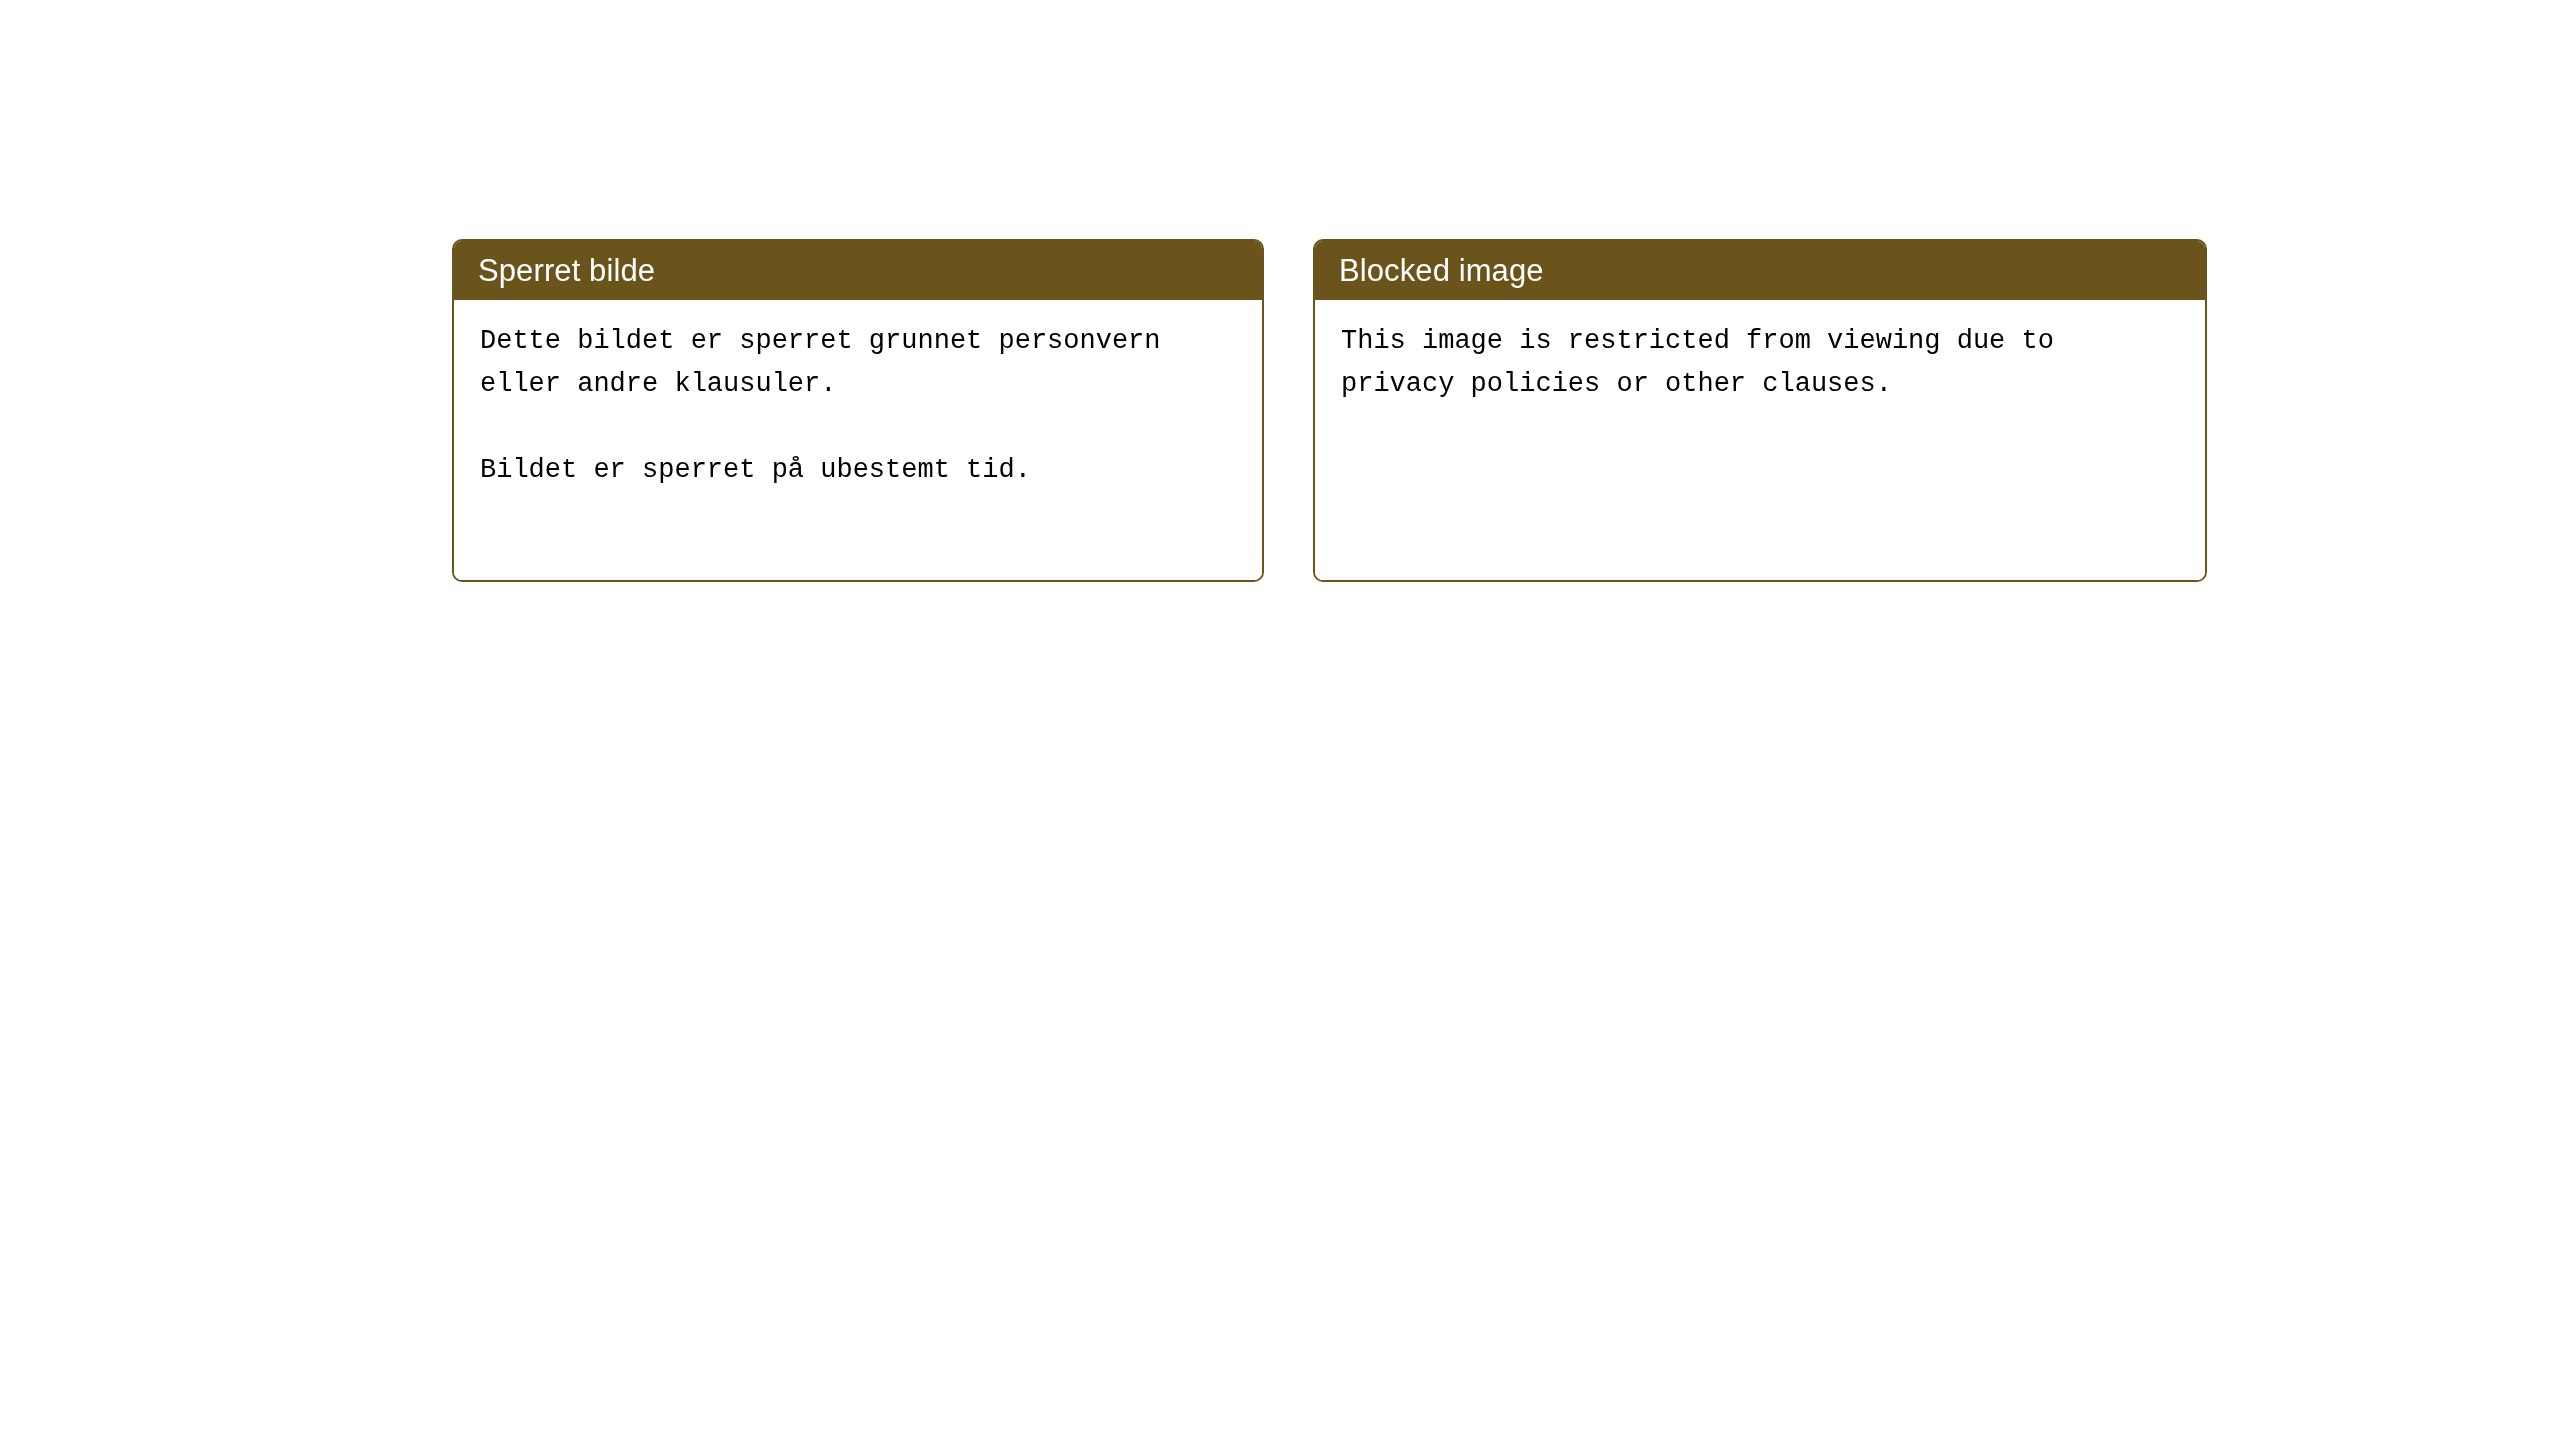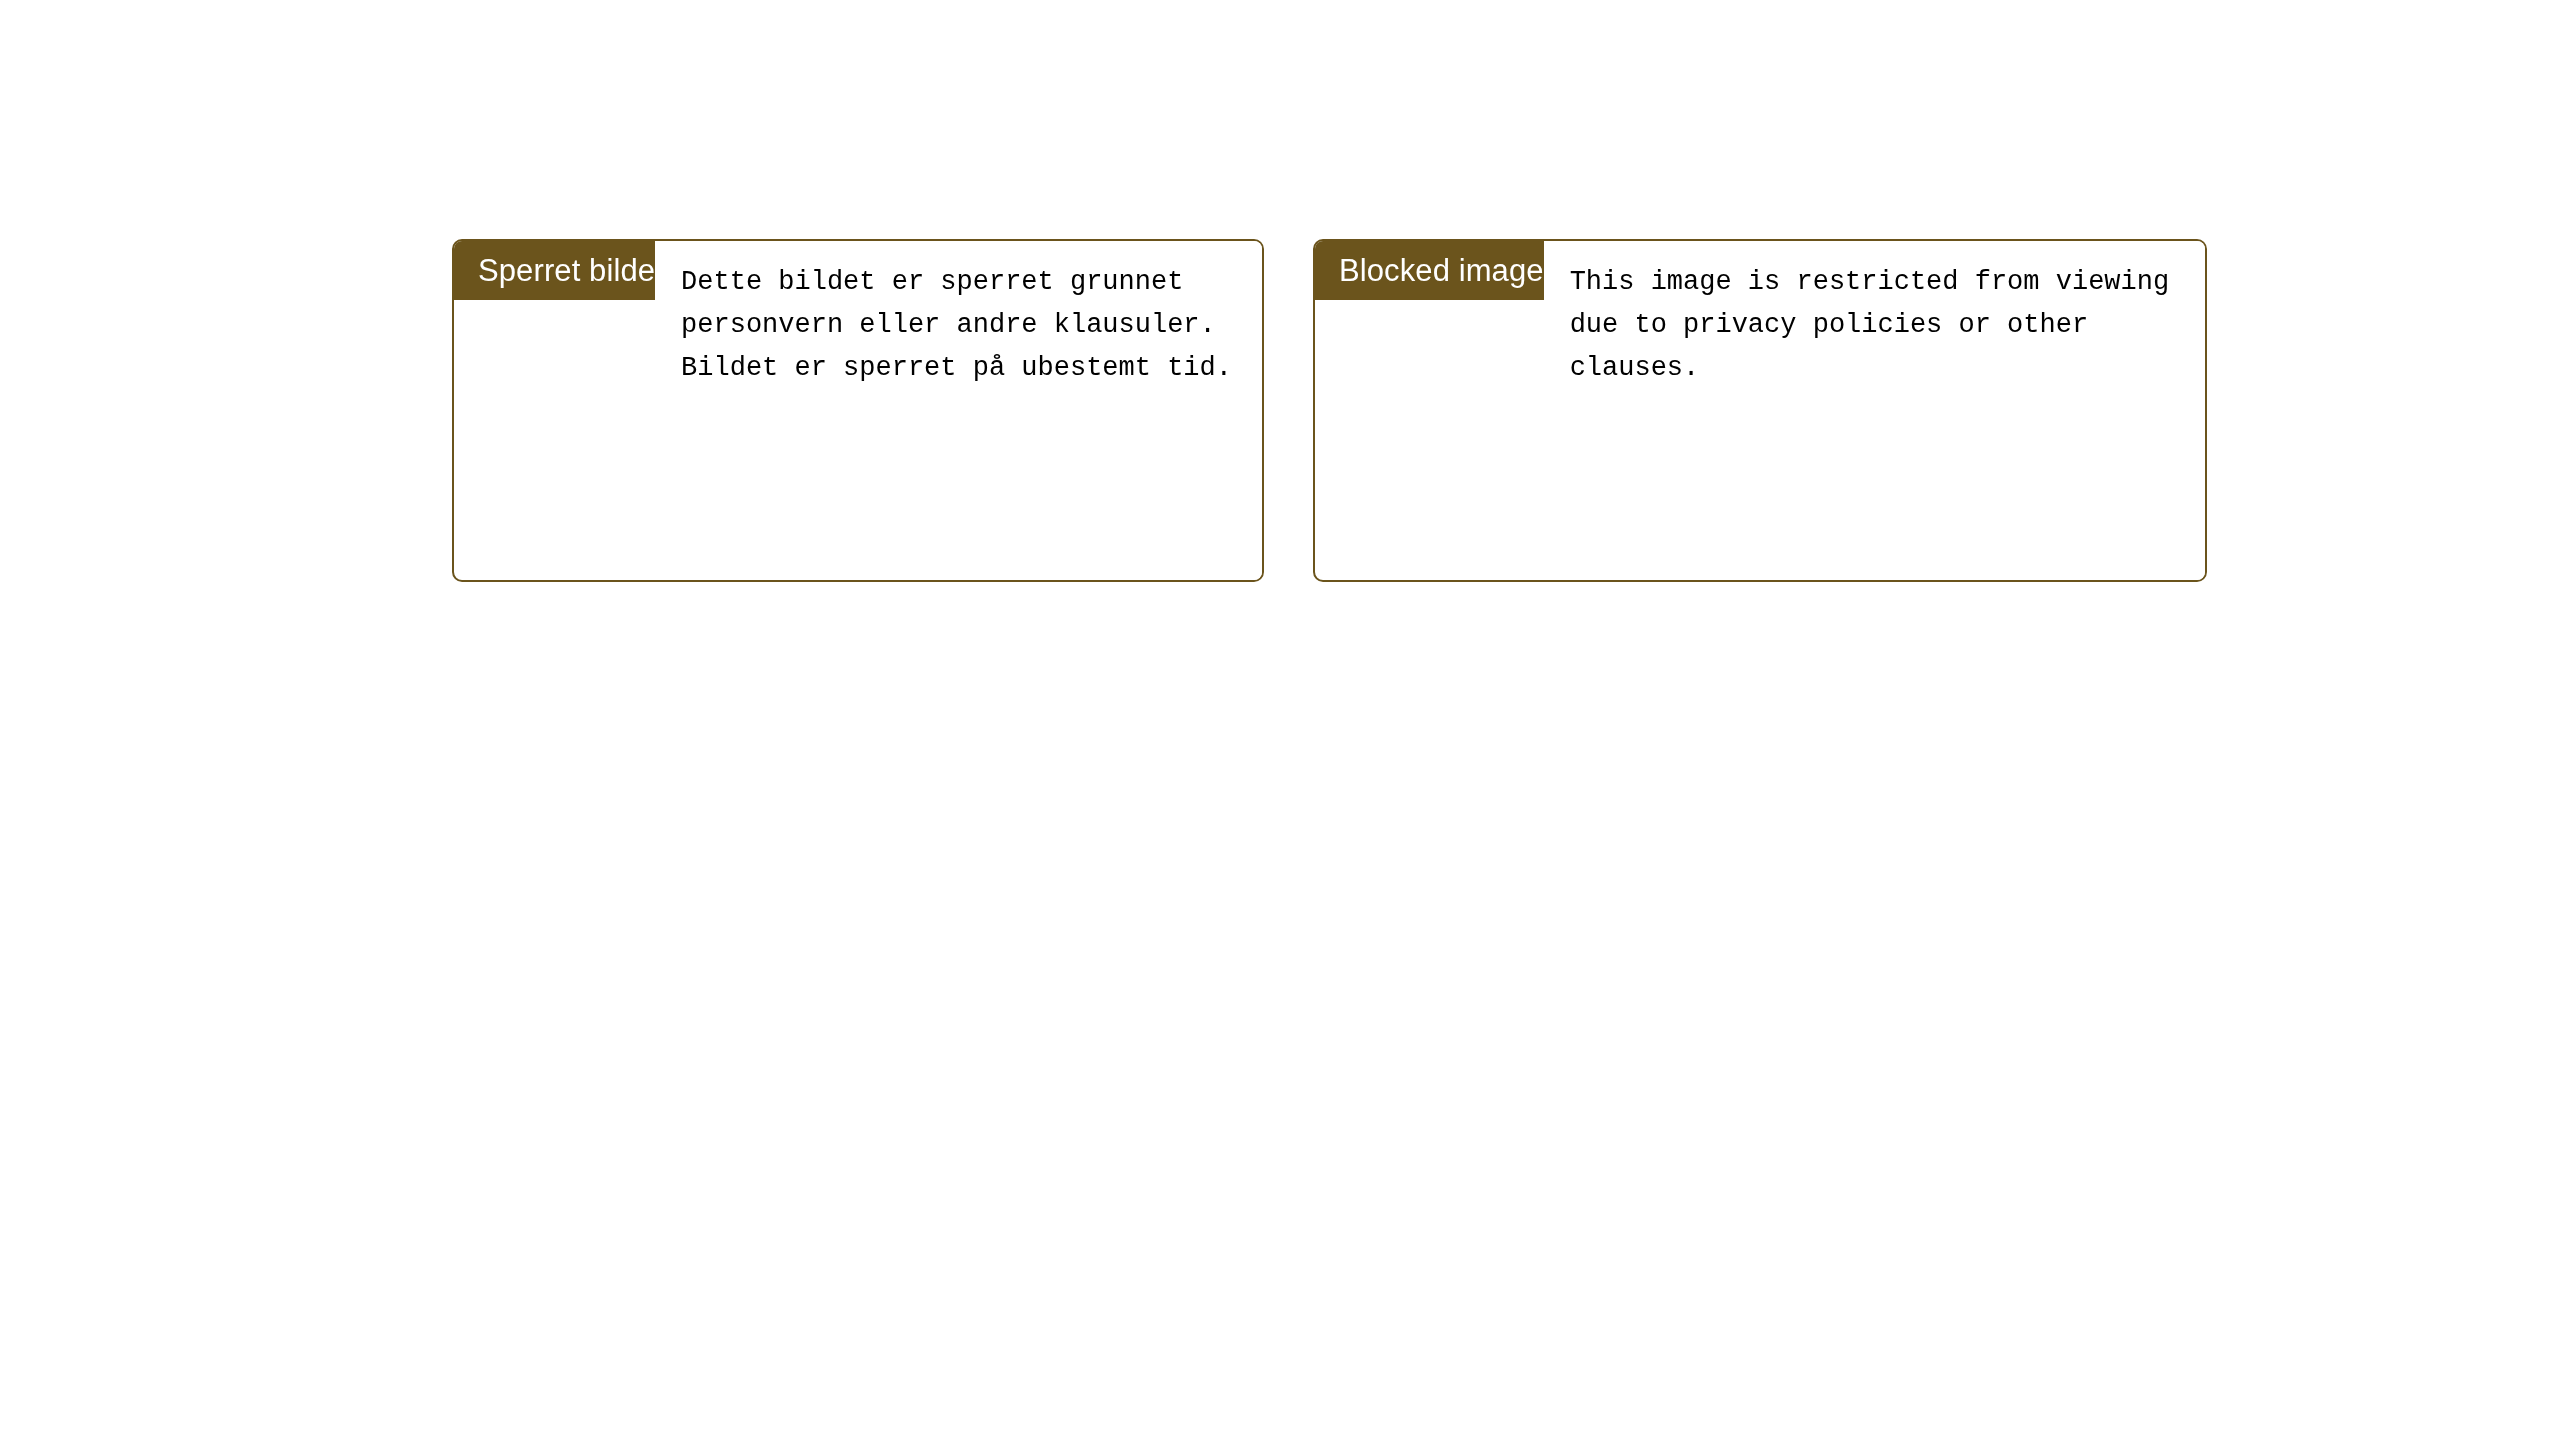--- a/index.html
+++ b/index.html
@@ -25,21 +25,21 @@
 
   
   .notice-card {
     position: absolute;
     box-sizing: border-box;
     background: #ffffff;
     border: 2px solid #6b541c;
     border-radius: 10px;
     overflow: hidden;
     display: flex;
-    flex-direction: row;
+    flex-direction: column;
   }
 
   .notice-card.card-left {
     left: 452px;
     top: 239px;
     width: 812px;
     height: 343px;
   }
 
   .notice-card.card-right {
@@ -81,20 +81,21 @@
 
   .card-paragraph {
     font-size: 27px;
     line-height: 43px;
     color: #000000;
     margin: 0;
     max-width: 755px;
   }
 
   .card-paragraph + .card-paragraph {
+    margin-top: 43px;
   }
 </style>
 </head>
 <body>
 
 <div class="stage">
 
   <section class="notice-card card-left">
     <div class="card-header">
       <h1 class="card-title">Sperret bilde</h1>

